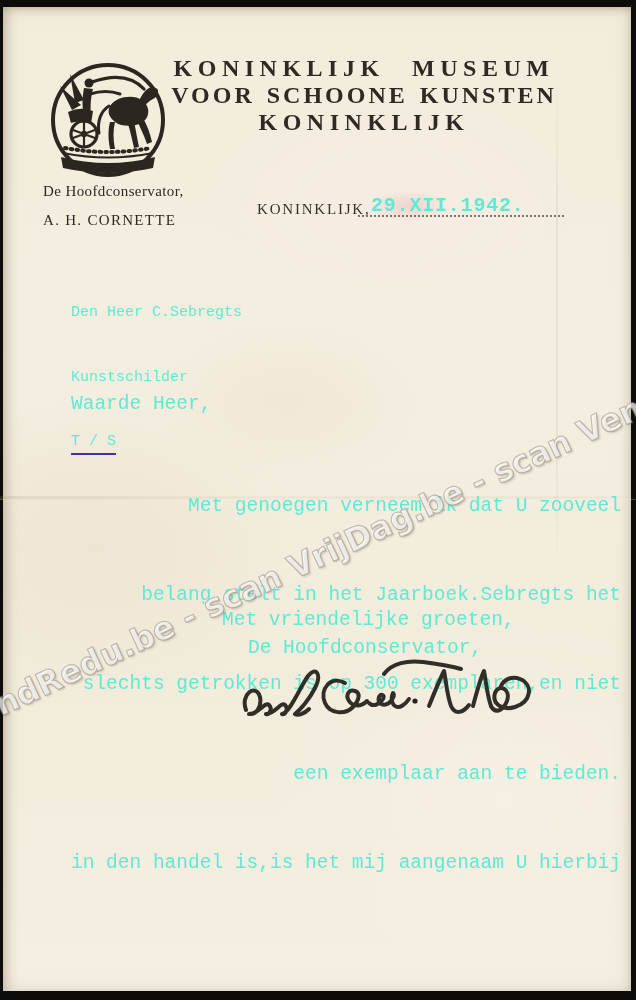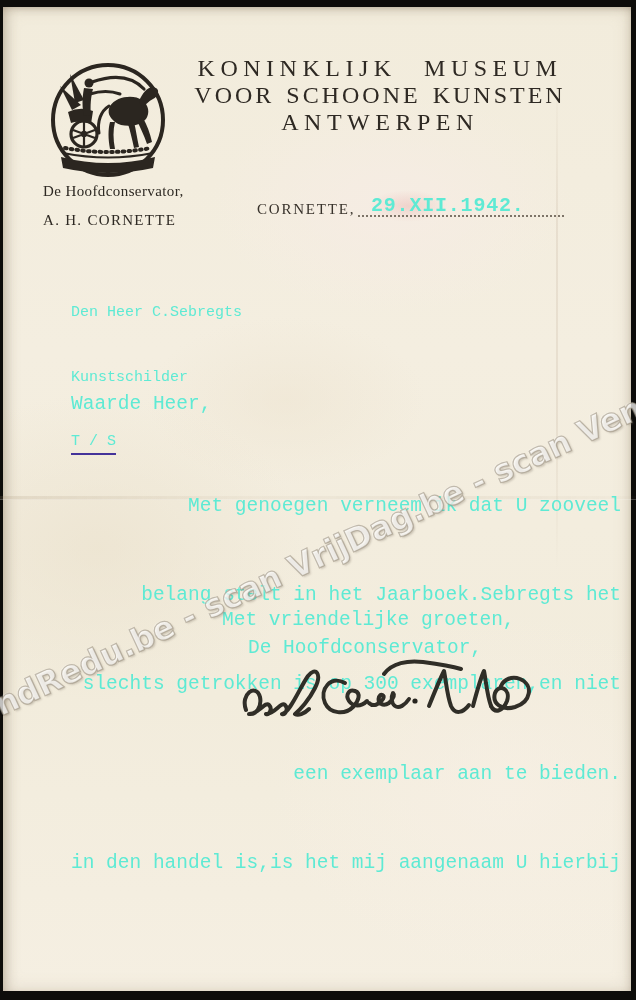--- a/index.html
+++ b/index.html
@@ -38,21 +38,21 @@
   }
   .ink{color:#2e2923;}
   .mono{
     font-family:"Liberation Mono",monospace;
     color:#5eead4;
     white-space:pre;
   }
   .logo{position:absolute;left:48px;top:56px;}
   .sender-role{position:absolute;left:43px;top:183px;font-size:15px;letter-spacing:0.4px;}
   .sender-name{position:absolute;left:43px;top:203px;font-size:15px;letter-spacing:1.3px;margin-top:9px;}
-  .headline{position:absolute;left:168px;top:55px;width:424px;text-align:center;line-height:27px;}
+  .headline{position:absolute;left:152px;top:55px;width:424px;text-align:center;line-height:27px;font-weight:bold;}
   .headline .l1{font-size:24px;letter-spacing:5.5px;word-spacing:16px;}
   .headline .l2{font-size:24px;letter-spacing:3px;word-spacing:3px;}
   .headline .l3{font-size:24px;letter-spacing:5.5px;}
   .place-label{position:absolute;left:257px;top:201px;font-size:15px;letter-spacing:1.8px;color:#38322b;}
   .date-dots{position:absolute;left:358px;top:200px;width:206px;height:15px;border-bottom:2px dotted #7d7468;}
   .date-glow{position:absolute;left:368px;top:190px;width:80px;height:32px;border-radius:50%;
     background:radial-gradient(ellipse at center, rgba(215,110,110,0.20), rgba(215,110,110,0) 70%);}
   .date-value{position:absolute;left:371px;top:194px;font-size:20px;font-weight:bold;letter-spacing:0.8px;}
   .recipient{position:absolute;left:71px;top:259px;font-size:15px;line-height:21.5px;}
   .recipient .underlined{display:inline-block;border-bottom:2.5px solid #44339a;padding-bottom:0px;}
@@ -111,25 +111,25 @@
     <path class="fill" d="M67 66 C65 74 65 83 67 93 L62 93 C60 83 60 73 62 66 Z"></path>
     <path class="stroke" d="M61 50 C53 55 49 65 51 77" stroke-width="3" stroke-linecap="round"></path>
   </svg>
 
   <div class="sender-role ink">De Hoofdconservator,</div>
   <div class="sender-name ink">A. H. CORNETTE</div>
 
   <div class="headline ink">
     <div class="l1">KONINKLIJK MUSEUM</div>
     <div class="l2">VOOR SCHOONE KUNSTEN</div>
-    <div class="l3">ANTWERPEN</div>
+    <div class="l3">KONINKLIJK</div>
   </div>
 
   <div class="date-glow"></div>
-  <div class="place-label">CORNETTE,</div>
+  <div class="place-label">KONINKLIJK,</div>
   <div class="date-dots"></div>
   <div class="date-value mono">29.XII.1942.</div>
 
   <div class="recipient mono">
     <div>Den Heer C.Sebregts</div>
     <div>Kunstschilder</div>
     <div><span class="underlined">T / S</span></div>
   </div>
 
   <div class="salutation mono">Waarde Heer,</div>

